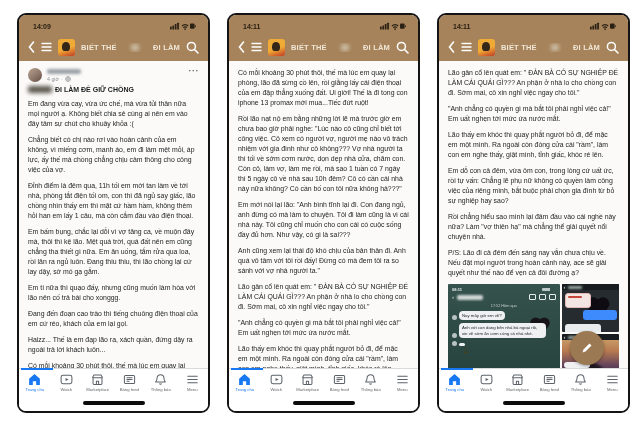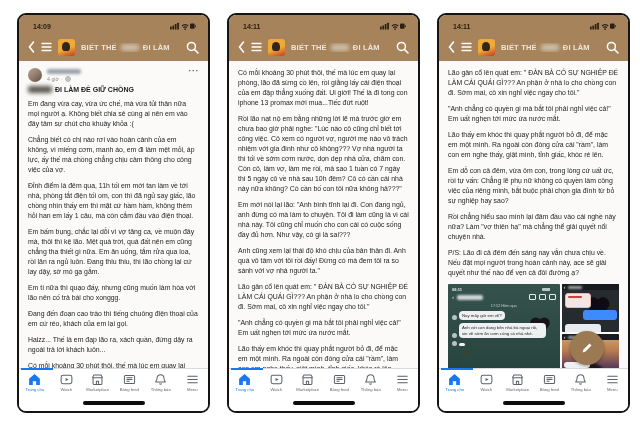--- a/index.html
+++ b/index.html
@@ -7,21 +7,21 @@
   .phone{position:absolute;top:13px;width:193px;height:400px;background:#fbfaf8;border:2px solid #141414;border-radius:9px;overflow:hidden;box-sizing:border-box;}
   .phone1{left:17px;} .phone2{left:227px;} .phone3{left:437px;}
 
   
   .topbars{position:absolute;top:0;left:0;right:0;height:46px;background:#a6835a;}
   .statusbar{display:flex;justify-content:space-between;align-items:center;padding:4px 12px 0 14px;height:14px;}
   .statustime{font-size:7px;font-weight:bold;color:#2a2014;}
   .appbar{display:flex;align-items:center;padding:0 9px;height:28px;gap:6px;}
   .gavatar{width:17px;height:17px;border-radius:3px;background:linear-gradient(160deg,#efab36 55%,#c23a23 100%);position:relative;flex:0 0 auto;}
   .gavatar::after{content:"";position:absolute;left:4px;top:3px;width:8px;height:9px;border-radius:50% 50% 40% 40%;background:#35261a;}
-  .gtitle{flex:1;display:flex;align-items:center;gap:4px;font-size:7.5px;font-weight:bold;color:#f0e6d6;filter:blur(0.6px);letter-spacing:.2px;white-space:nowrap;overflow:hidden;}
+  .gtitle{flex:1;display:flex;align-items:center;gap:14px;font-size:7.5px;font-weight:bold;color:#f0e6d6;filter:blur(0.6px);letter-spacing:.2px;white-space:nowrap;overflow:hidden;}
   .censor-light{display:inline-block;width:18px;height:7px;border-radius:2px;background:#cdbfa8;filter:blur(2px);}
 
   
   .content{position:absolute;top:46px;bottom:42px;left:0;right:0;padding:7px 9px 0;overflow:hidden;background:#fbfaf8;}
   .posthead{display:flex;align-items:flex-start;gap:5px;margin-bottom:4px;}
   .pavatar{width:14px;height:14px;border-radius:50%;background:linear-gradient(140deg,#b9a493,#8a7466 60%,#5d4c42);filter:blur(.4px);flex:0 0 auto;}
   .pmeta{flex:1;}
   .pname{width:34px;height:5px;border-radius:2px;background:#9aa0a6;filter:blur(1.6px);margin:1px 0 2px;}
   .ptime{font-size:5.3px;color:#8a8d91;display:flex;align-items:center;gap:2px;}
   .more{font-size:9px;font-weight:bold;color:#5f6368;letter-spacing:.5px;line-height:6px;}

